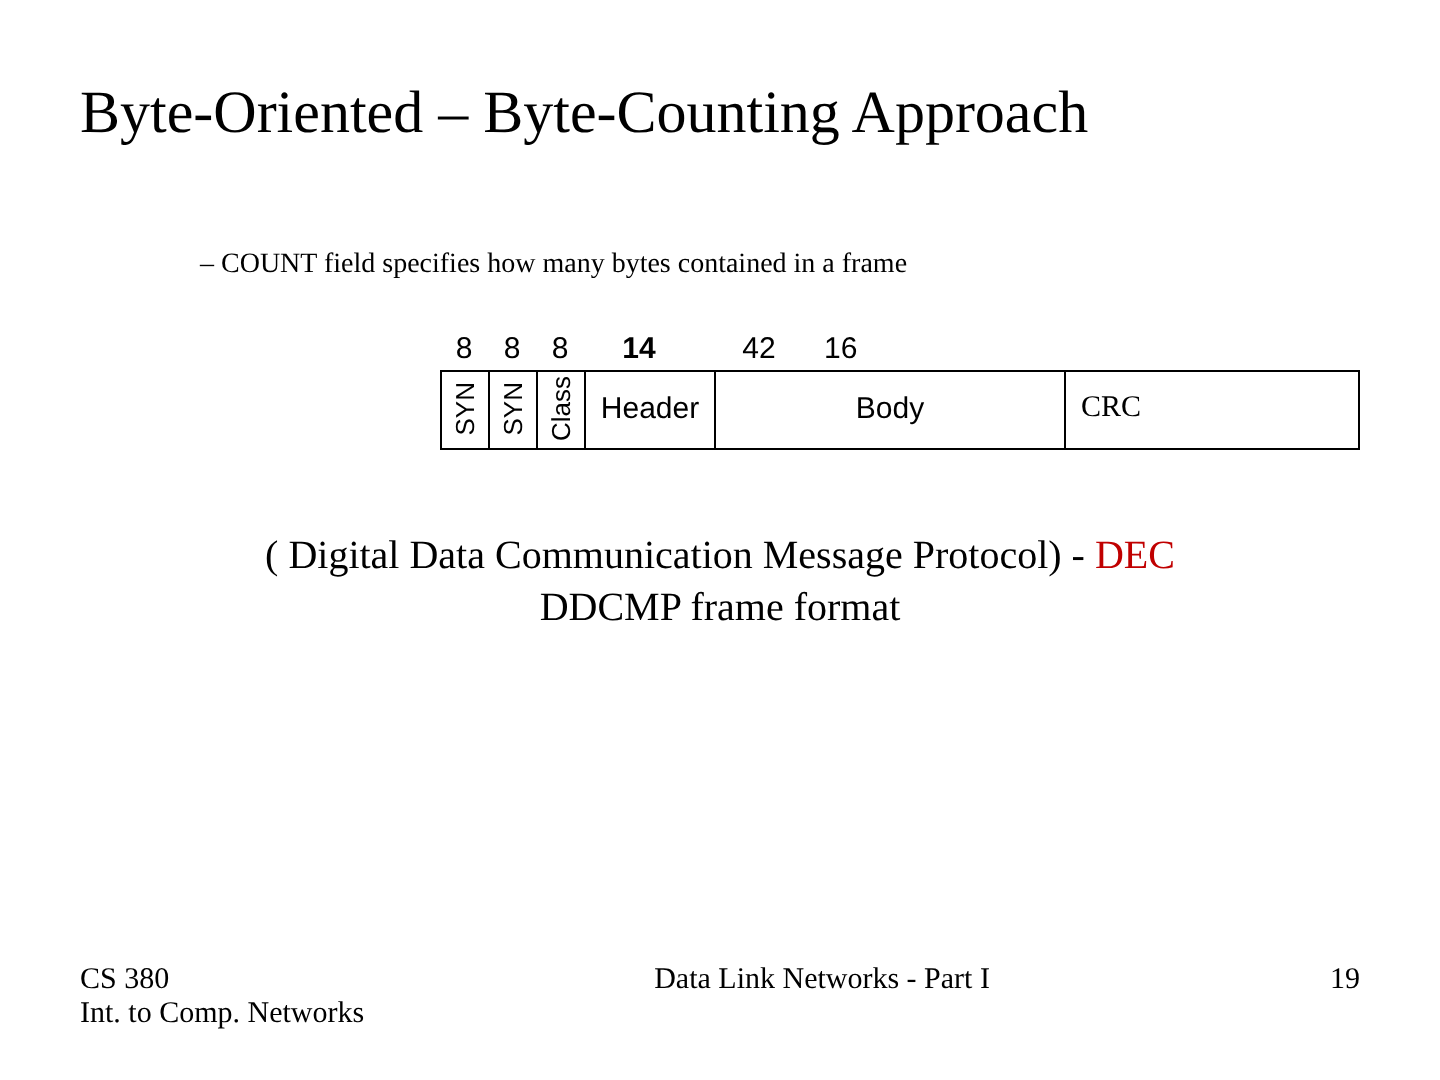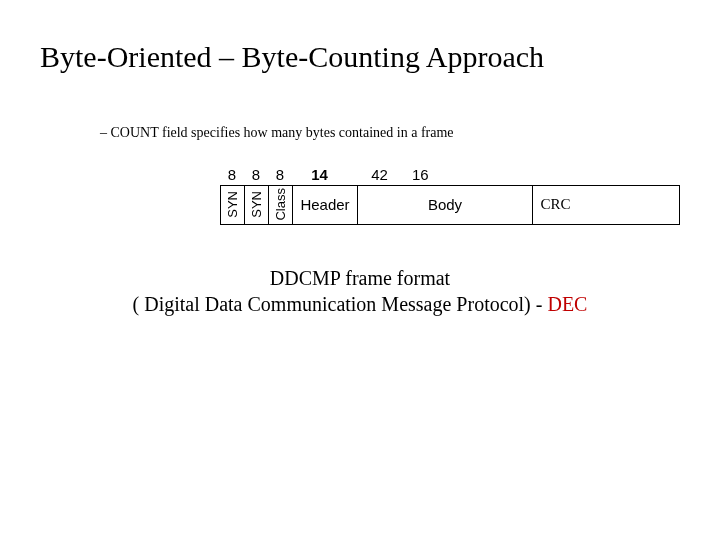--- a/index.html
+++ b/index.html
@@ -131,20 +131,26 @@
       <div class="cell w-class">
           <span class="vert">Class</span>
         </div>
       <div class="cell w-header">Header</div>
       <div class="cell w-body">Body</div>
       <div class="cell w-crc">CRC</div>
     </div>
   </div>
 
   <div class="caption">
-    <div>DDCMP frame format</div>
     <div>
       <span>( Digital Data Communication Message Protocol) - </span><span class="dec">DEC</span>
     </div>
+    <div>DDCMP frame format</div>
   </div>
 
+  <div class="footer">
+    <div class="footer-left"><span> CS 380</span>
+<span>Int. to Comp. Networks</span></div>
+    <div class="footer-center">Data Link Networks - Part I</div>
+    <div class="footer-right">19</div>
+  </div>
 
 </div>
 
 </body></html>

